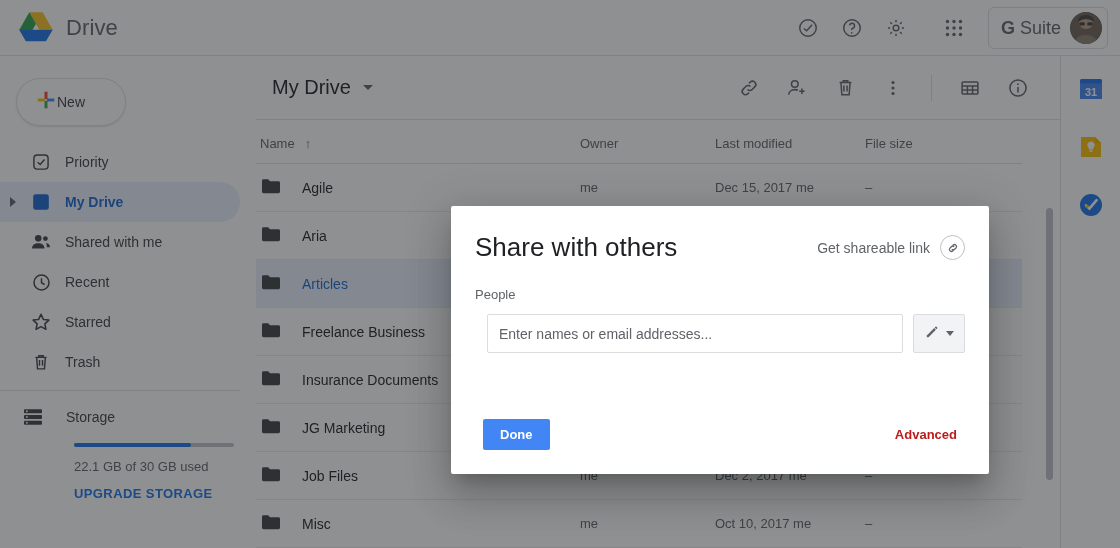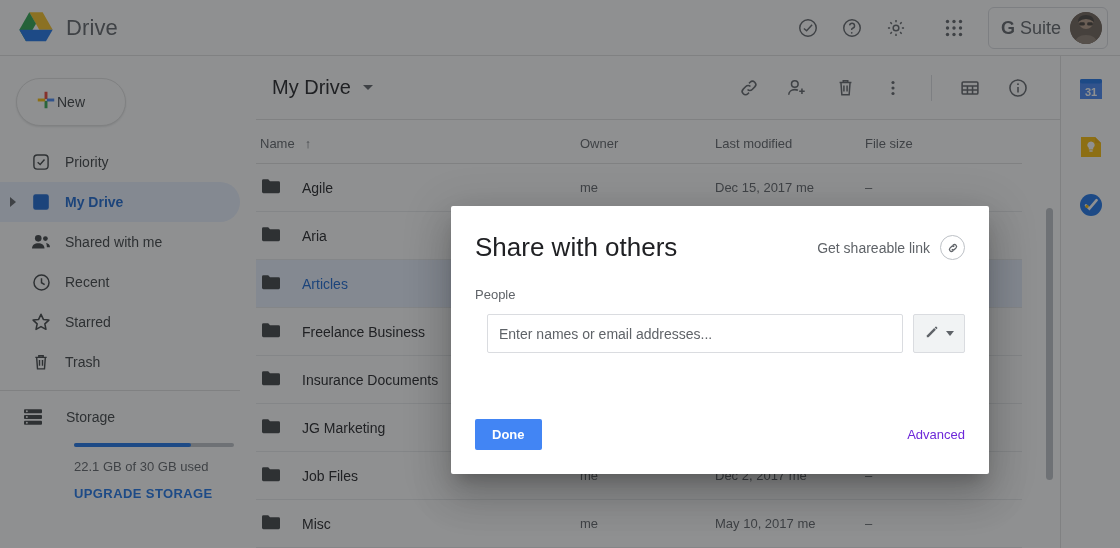--- a/index.html
+++ b/index.html
@@ -186,28 +186,28 @@
   .perm-btn {
     width: 52px; height: 39px; background: #f1f3f4; border: 1px solid #dadce0; border-radius: 2px;
     display: flex; align-items: center; justify-content: center; gap: 5px; cursor: pointer;
   }
   .perm-caret {
     width: 0; height: 0; border-left: 4px solid transparent; border-right: 4px solid transparent;
     border-top: 5px solid #5f6368;
   }
   .dlg-foot {
     position: absolute; left: 0; right: 0; bottom: 24px;
-    display: flex; align-items: center; padding: 0 24px;
+    display: flex; align-items: center; padding: 0 32px;
   }
   .done-btn {
     background: #4285f4; color: #fff; border: 0; border-radius: 2px;
     height: 31px; padding: 0 17px; font-family: inherit; font-size: 13px; font-weight: 700;
     cursor: pointer;
   }
-  .advanced { margin-left: auto; font-size: 13px; color: #6d28d9; cursor: pointer; }
+  .advanced { margin-left: auto; font-size: 13px; color: #b91c1c; cursor: pointer; font-weight: bold; }
 </style>
 </head>
 <body>
 
 <div id="app">
 
   <div class="drive">
 
     <div class="header">
       <div class="logo-zone">
@@ -512,21 +512,21 @@
               <span class="cell-size">–</span>
             </div>
             <div class="row">
               <span class="cell-name">
                 <span class="folder-ico"><svg width="22" height="18" viewBox="0 0 24 20" fill="#3c4043">
                     <path d="M2 4.2a1.6 1.6 0 0 1 1.6-1.6h5.3l2 2.2h9.5A1.6 1.6 0 0 1 22 6.4v10A1.6 1.6 0 0 1 20.4 18H3.6A1.6 1.6 0 0 1 2 16.4Z"></path>
                   </svg></span>
                 <span>Misc</span>
               </span>
               <span class="cell-owner">me</span>
-              <span class="cell-mod">May 10, 2017 me</span>
+              <span class="cell-mod">Oct 10, 2017 me</span>
               <span class="cell-size">–</span>
             </div>
           </div>
       </div>
 
       <div class="list-scroll">
         <div class="list-thumb"></div>
       </div>
     </div>
 

